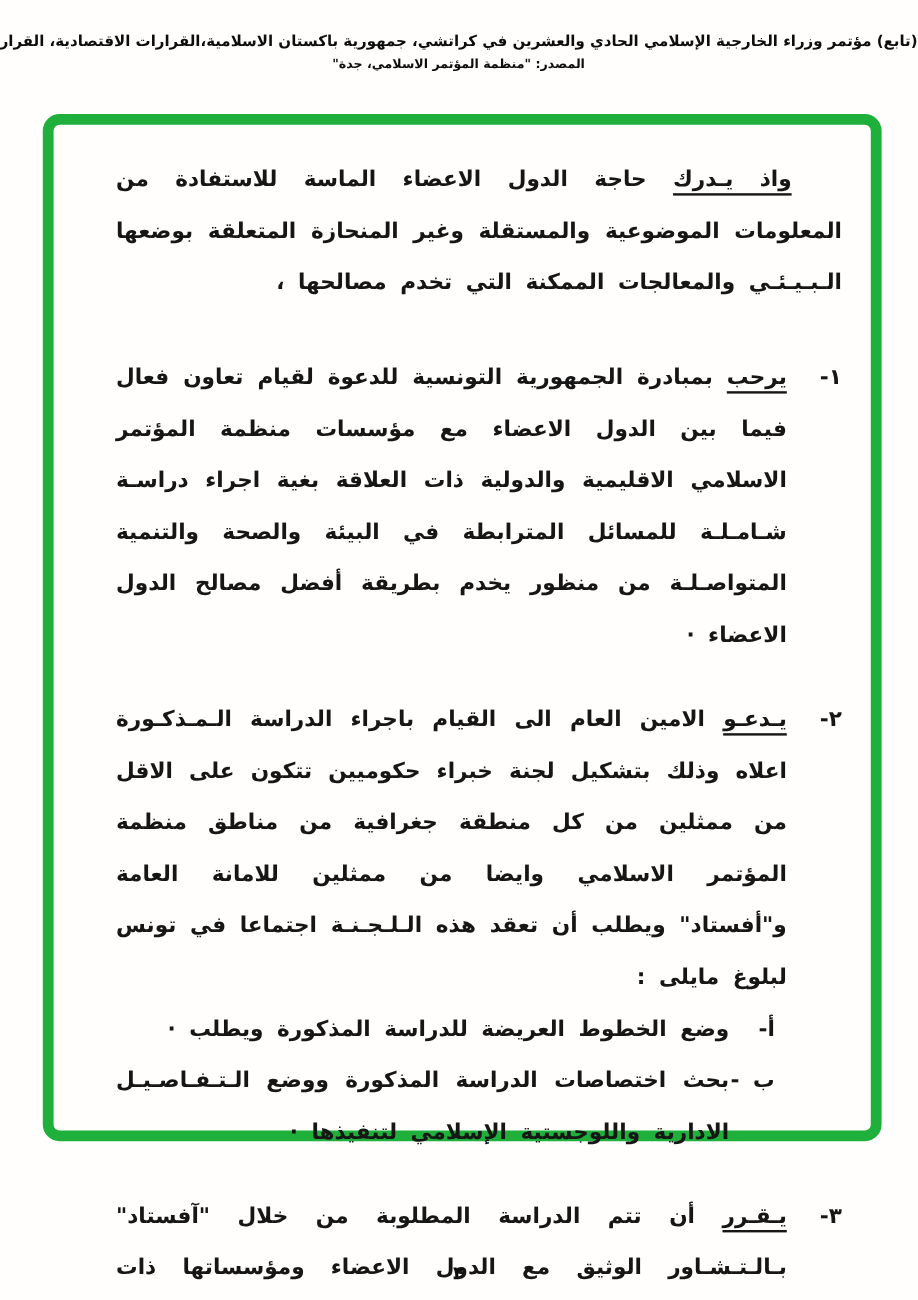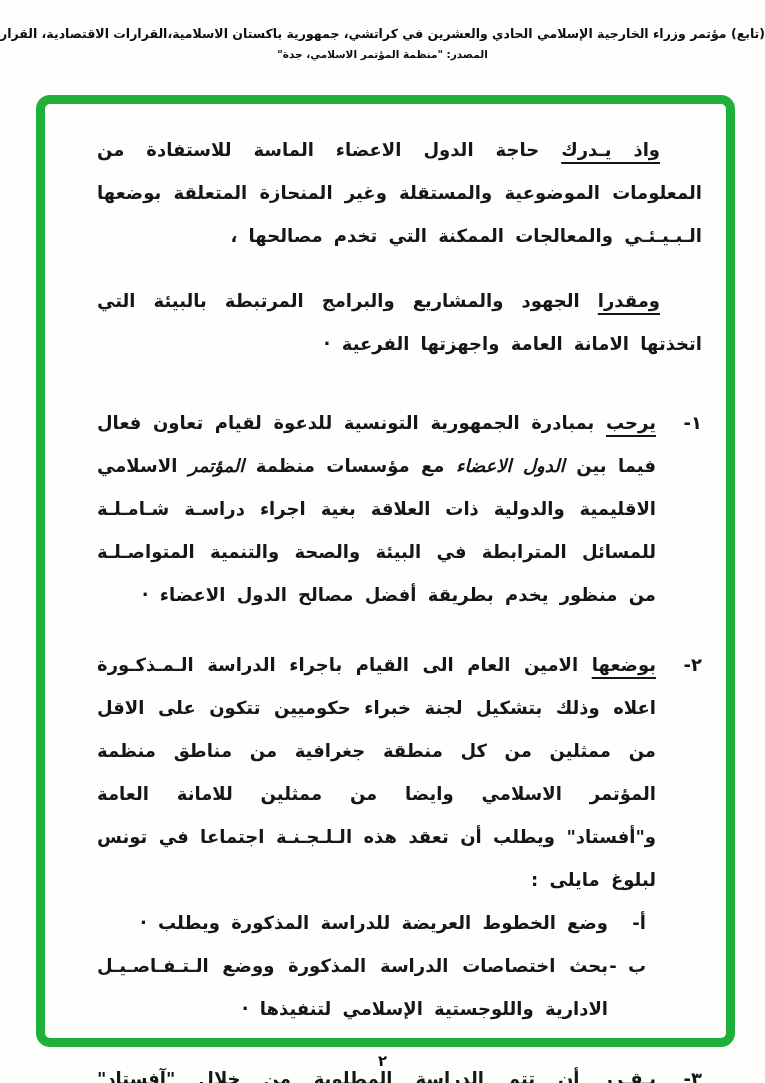--- a/index.html
+++ b/index.html
@@ -16,41 +16,41 @@
   }
   .header-line1{
     font-size:12.5px;font-weight:bold;white-space:nowrap;
     letter-spacing:0;
   }
   .header-line2{
     font-size:10.5px;font-weight:bold;margin-top:7px;
   }
   .page-frame{
     position:absolute;left:36px;top:95px;
-    width:699px;height:952px;
+    width:699px;height:856px;
     box-sizing:border-box;
     border:9px solid #1fb03c;
     border-radius:14px;
     background:transparent;
   }
   .content{
     position:absolute;
     top:24px;right:24px;left:52px;
     direction:rtl;
     font-size:18px;font-weight:bold;
     line-height:43px;
     word-spacing:5px;
     text-align:justify;
     color:#161616;
   }
   .para{ text-indent:42px; margin:0; }
   .para + .para{ margin-top:22px; }
   .seg{ }
   .seg.underline{ text-decoration:underline; text-underline-offset:6px; text-decoration-thickness:2px; }
-  .seg.italic{ font-style:italic; }
+  .seg.italic{ }
   #items{ margin-top:36px; }
   .item{ display:flex; }
   .item + .item{ margin-top:27px; }
   .item-number{ width:46px; flex:none; }
   .item-body{ flex:1; text-align:justify; }
   .subitem{ display:flex; margin-right:10px; }
   .sub-marker{ width:38px; flex:none; }
   .sub-text{ flex:1; text-align:justify; }
   .page-number{
     position:absolute;left:0;right:0;top:1052px;
@@ -62,30 +62,29 @@
 
 <div class="page-header">
   <div class="header-line1">(تابع) مؤتمر وزراء الخارجية الإسلامي الحادي والعشرين في كراتشي، جمهورية باكستان الاسلامية،القرارات الاقتصادية، القرار الرقم ٢٠/ ٢١-أق</div>
   <div class="header-line2">المصدر: "منظمة المؤتمر الاسلامي، جدة"</div>
 </div>
 
 <div class="page-frame" style="border-color: rgb(31, 176, 60);">
   <div class="content">
     <div id="preamble">
         <div class="para"><span class="seg underline">واذ يـدرك</span><span class="seg "> حاجة الدول الاعضاء الماسة للاستفادة من المعلومات الموضوعية والمستقلة وغير المنحازة المتعلقة بوضعها الـبـيـئـي والمعالجات الممكنة التي تخدم مصالحها ،</span></div>
-        <div class="para"><span class="seg underline">ومقدرا</span><span class="seg "> الجهود والمشاريع والبرامج المرتبطة بالبيئة التي اتخذتها الامانة العامة واجهزتها الفرعية ·</span></div>
       </div>
     <div id="items">
         <div class="item">
           <div class="item-number">١-</div>
           <div class="item-body"><span class="seg underline">يرحب</span><span class="seg "> بمبادرة الجمهورية التونسية للدعوة لقيام تعاون فعال فيما بين </span><span class="seg italic">الدول الاعضاء</span><span class="seg "> مع مؤسسات منظمة </span><span class="seg italic">المؤتمر</span><span class="seg "> الاسلامي الاقليمية والدولية ذات العلاقة بغية اجراء دراسـة شـامـلـة للمسائل المترابطة في البيئة والصحة والتنمية المتواصـلـة من منظور يخدم بطريقة أفضل مصالح الدول الاعضاء ·</span></div>
         </div>
         <div class="item">
           <div class="item-number">٢-</div>
-          <div class="item-body"><span class="seg underline">بوضعها</span><span class="seg "> الامين العام الى القيام باجراء الدراسة الـمـذكـورة اعلاه وذلك بتشكيل لجنة خبراء حكوميين تتكون على الاقل من ممثلين من كل منطقة جغرافية من مناطق منظمة المؤتمر الاسلامي وايضا من ممثلين للامانة العامة و"أفستاد" ويطلب أن تعقد هذه الـلـجـنـة اجتماعا في تونس لبلوغ مايلى :</span><div class="subitem">
+          <div class="item-body"><span class="seg underline">يـدعـو</span><span class="seg "> الامين العام الى القيام باجراء الدراسة الـمـذكـورة اعلاه وذلك بتشكيل لجنة خبراء حكوميين تتكون على الاقل من ممثلين من كل منطقة جغرافية من مناطق منظمة المؤتمر الاسلامي وايضا من ممثلين للامانة العامة و"أفستاد" ويطلب أن تعقد هذه الـلـجـنـة اجتماعا في تونس لبلوغ مايلى :</span><div class="subitem">
               <div class="sub-marker">أ-</div>
               <div class="sub-text">وضع الخطوط العريضة للدراسة المذكورة ويطلب ·</div>
             </div><div class="subitem">
               <div class="sub-marker">ب -</div>
               <div class="sub-text">بحث اختصاصات الدراسة المذكورة ووضع الـتـفـاصـيـل الادارية واللوجستية الإسلامي لتنفيذها ·</div>
             </div></div>
         </div>
         <div class="item">
           <div class="item-number">٣-</div>
           <div class="item-body"><span class="seg underline">يـقـرر</span><span class="seg "> أن تتم الدراسة المطلوبة من خلال "آفستاد" بـالـتـشـاور الوثيق مع الدول الاعضاء ومؤسساتها ذات الـعـلاقـة والامـانـة العامة وبالتعاون مع المنظمات الاقليمية الدولية ·</span></div>

